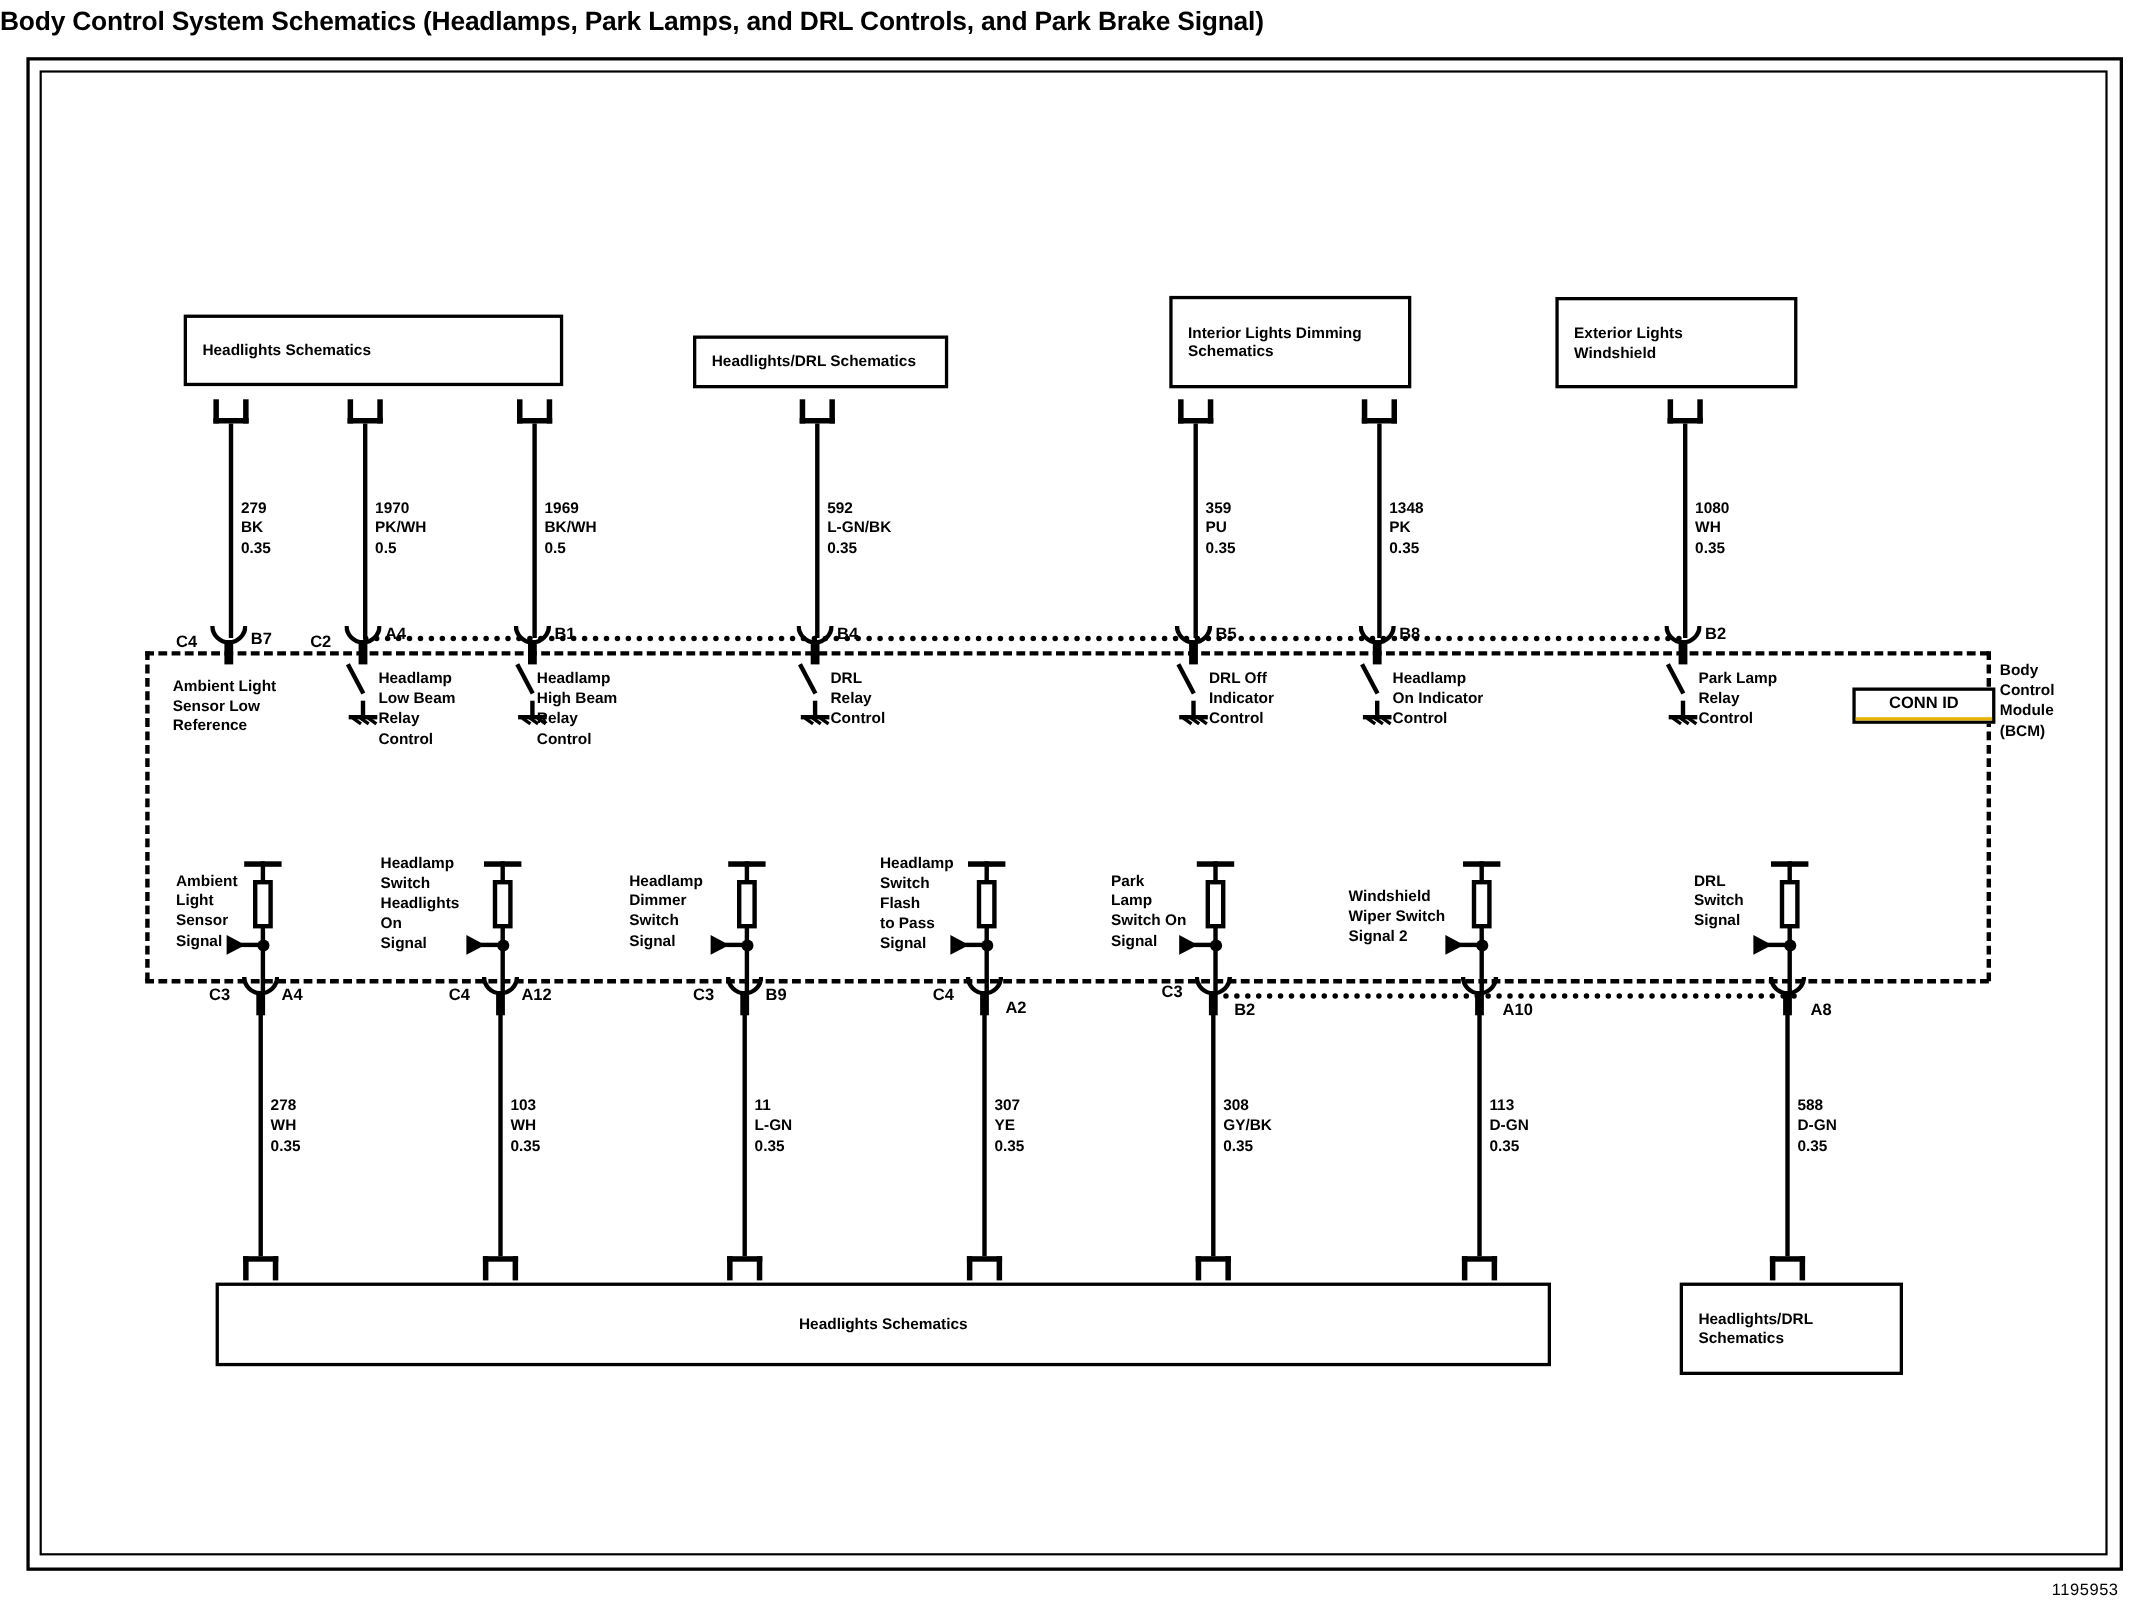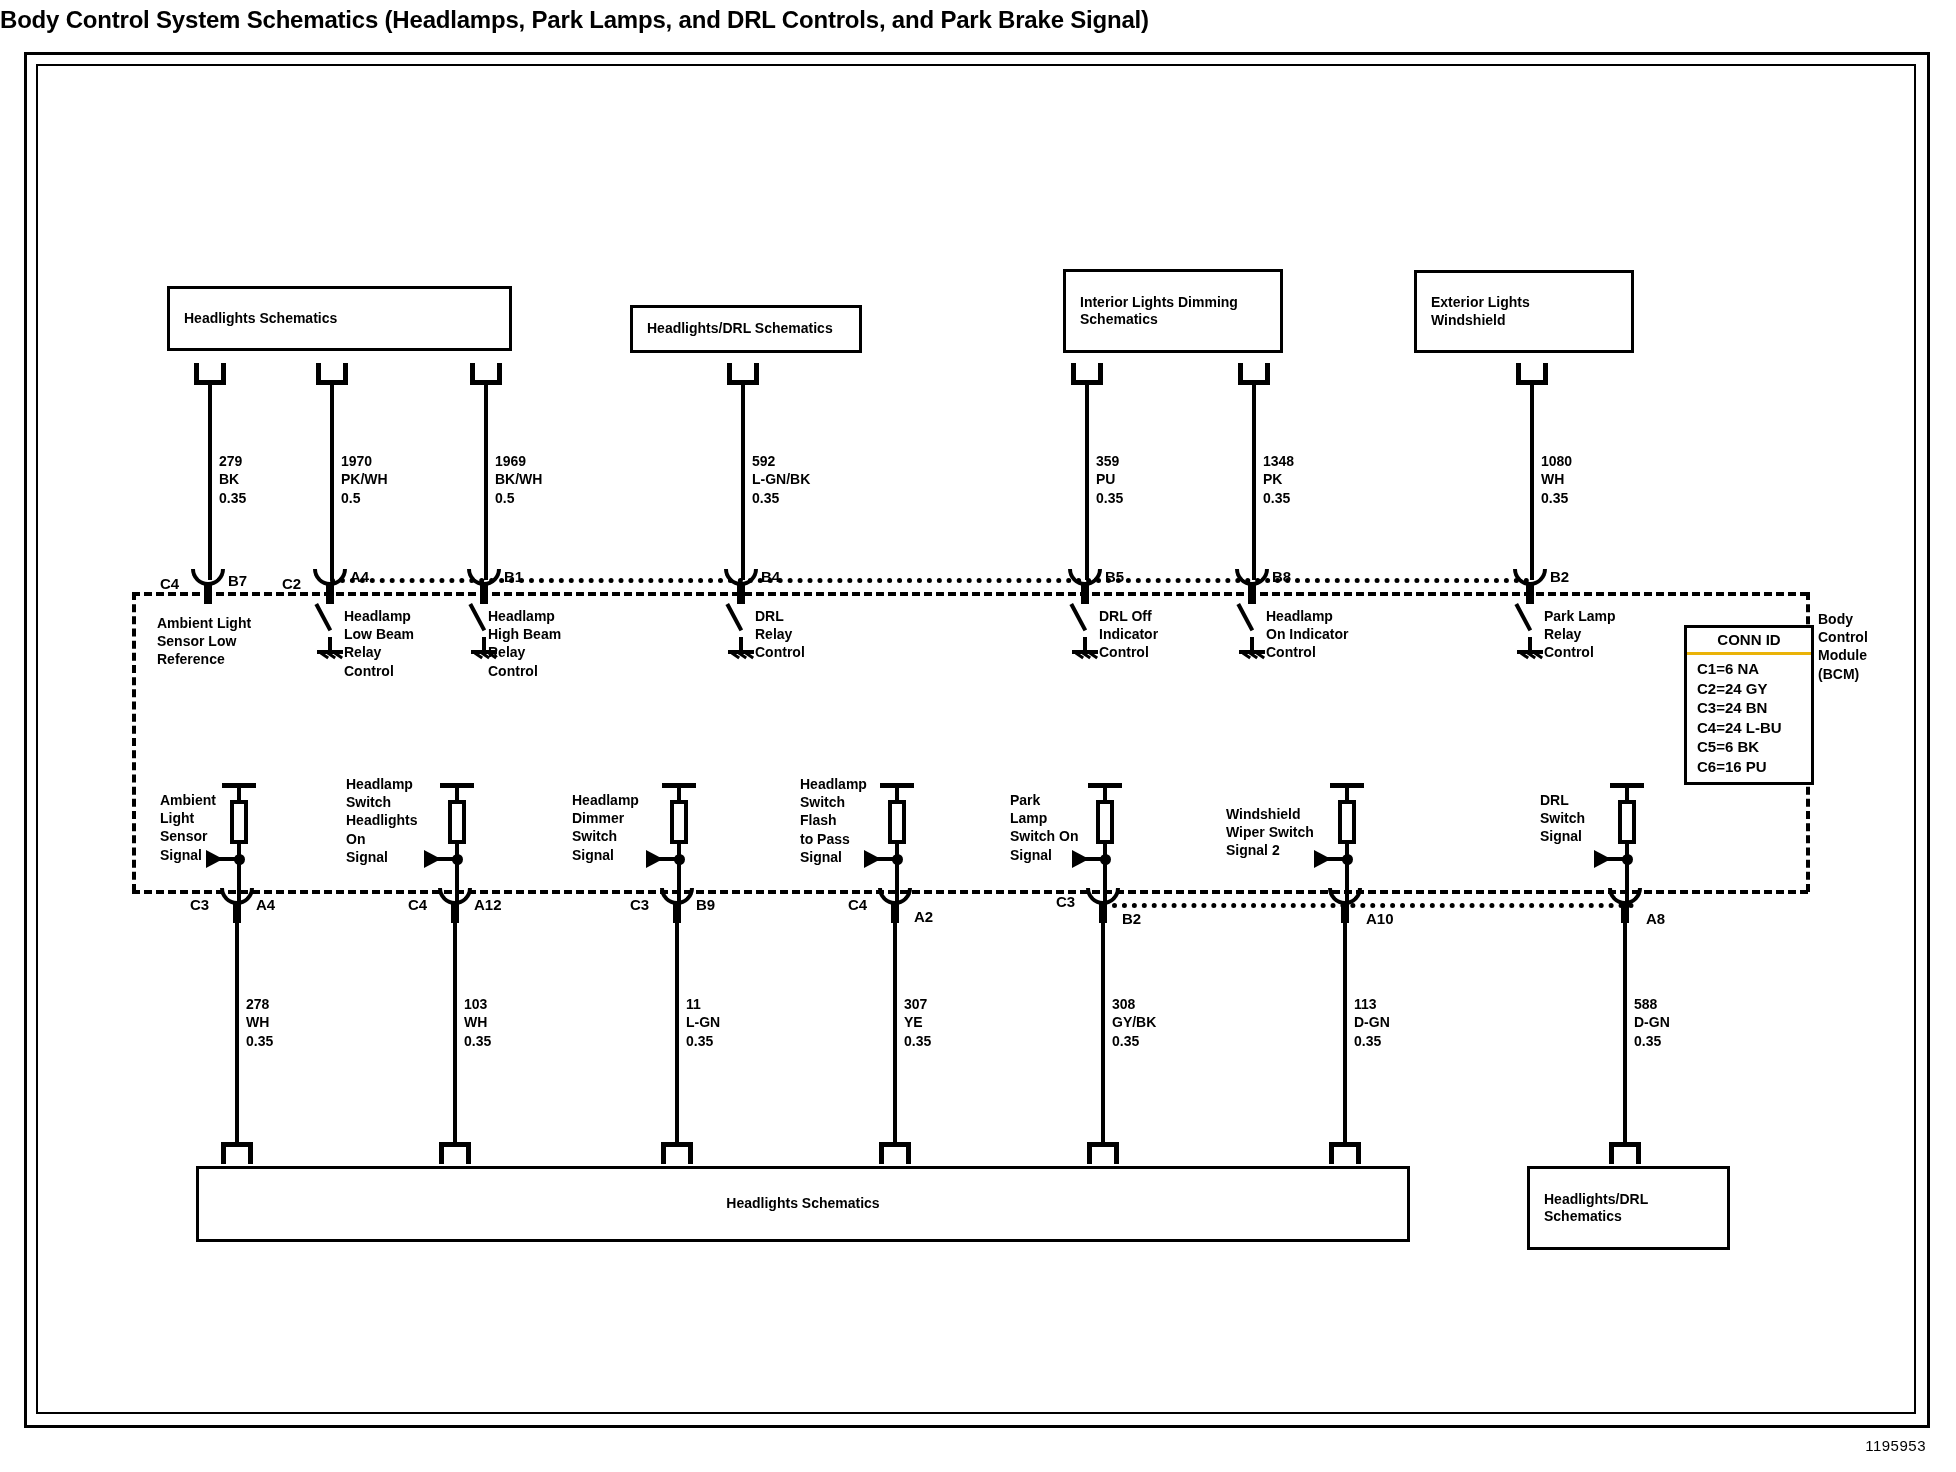--- a/index.html
+++ b/index.html
@@ -290,30 +290,22 @@
 Control</div>
 <div class="ilabel" style="left:1266px;top:607px;">Headlamp
 On Indicator
 Control</div>
 <div class="ilabel" style="left:1544px;top:607px;">Park Lamp
 Relay
 Control</div>
 
 <div class="connid" style="left:1684px;top:625px;width:124px;">
   <div class="hd">CONN ID</div>
-  <div class="bd">
-    <div>C1=6 NA</div>
-    <div>C2=24 GY</div>
-    <div>C3=24 BN</div>
-    <div>C4=24 L-BU</div>
-    <div>C5=6 BK</div>
-    <div>C6=16 PU</div>
-  </div>
-</div>
-<div class="bcmlabel" style="left:1818px;top:600px;margin-top:10px;">Body
+</div>
+<div class="bcmlabel" style="left:1818px;top:600px;">Body
 Control
 Module
 (BCM)</div>
 
 <div class="restop" style="left:222px;top:783px;"></div>
 <div class="wire" style="left:237px;top:783px;height:22px;"></div>
 <div class="res" style="left:230px;top:800px;"></div>
 <div class="wire" style="left:237px;top:842px;height:60px;"></div>
 <div class="dot" style="left:234px;top:854px;"></div>
 <div class="arrowline" style="left:219px;top:857px;width:22px;"></div>

